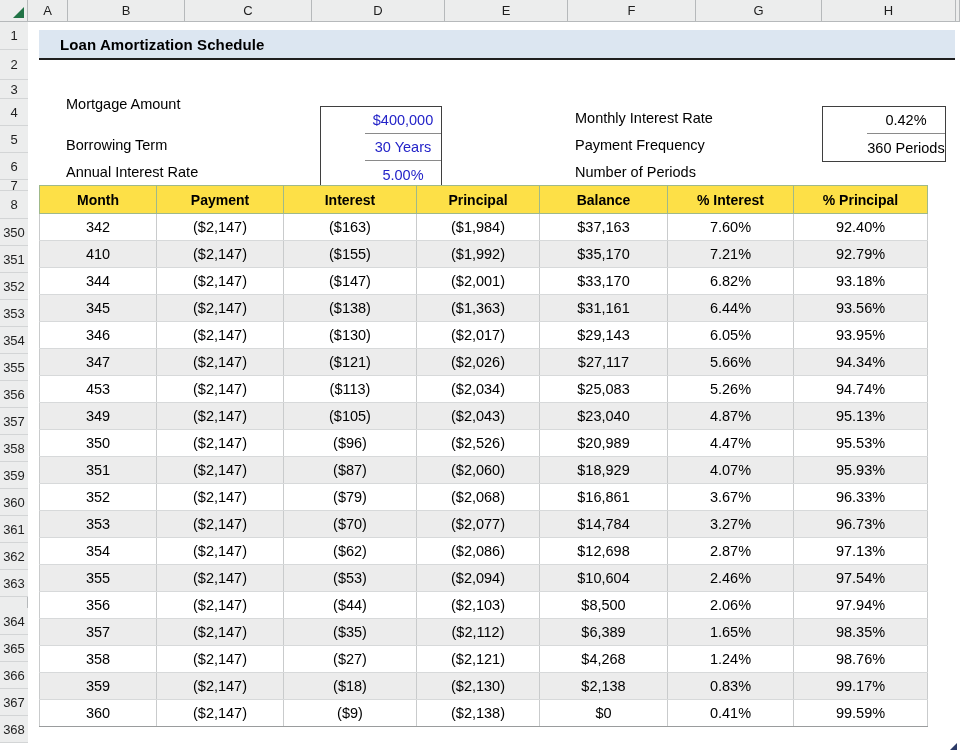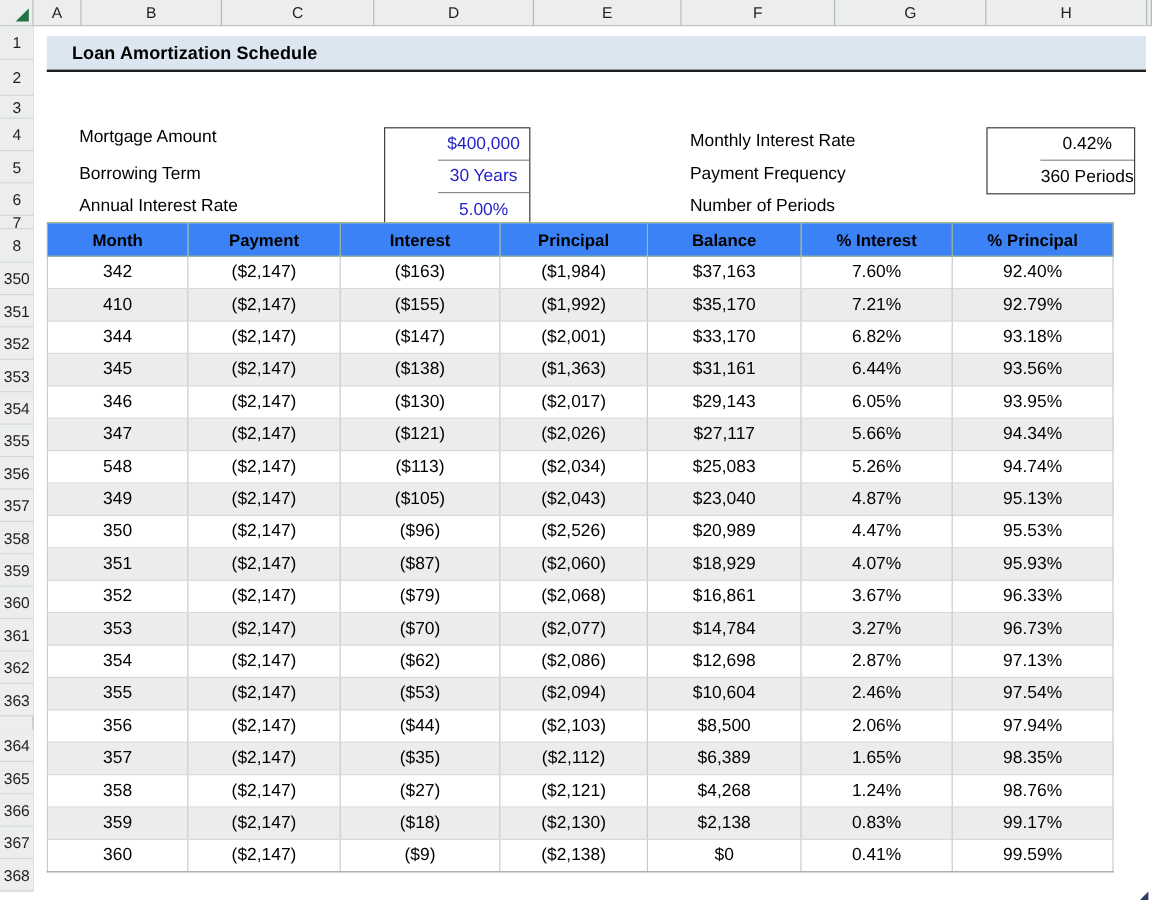--- a/index.html
+++ b/index.html
@@ -114,21 +114,21 @@
   
   #amort {
     position: absolute;
     left: 39px; top: 185px;
     width: 888px;
     border-collapse: collapse;
     table-layout: fixed;
   }
   #amort th {
     height: 28px;
-    background: #3b82f6;
+    background: #fde047;
     border: 1px solid #9fb98a;
     font-size: 14px;
     font-weight: bold;
     color: #000000;
     text-align: center;
     vertical-align: middle;
   }
   #amort td {
     height: 27px;
     border-left: 1px solid #c9cbcc;
@@ -201,21 +201,21 @@
       <div class="rh" style="height: 27px;">367</div>
       <div class="rh" style="height: 27px;">368</div>
     </div>
 
   <div id="grid"></div>
 
   <div id="title-banner">
     <span class="t">Loan Amortization Schedule</span>
   </div>
 
-  <div class="assump-label" style="left:66px; top:106px;">Mortgage Amount</div>
+  <div class="assump-label" style="left:66px; top:96px;">Mortgage Amount</div>
   <div class="assump-label" style="left:66px; top:137px;">Borrowing Term</div>
   <div class="assump-label" style="left:66px; top:164px;">Annual Interest Rate</div>
 
   <div class="inputbox" style="left:320px; top:106px; width:122px;">
     <div class="cell blue">$400,000</div>
     <div class="cell blue">30 Years</div>
     <div class="cell blue">5.00%</div>
   </div>
 
   <div class="assump-label" style="left:575px; top:110px;">Monthly Interest Rate</div>
@@ -297,21 +297,21 @@
         <tr class="alt">
           <td>347</td>
           <td>($2,147)</td>
           <td>($121)</td>
           <td>($2,026)</td>
           <td>$27,117</td>
           <td>5.66%</td>
           <td>94.34%</td>
         </tr>
         <tr>
-          <td>548</td>
+          <td>453</td>
           <td>($2,147)</td>
           <td>($113)</td>
           <td>($2,034)</td>
           <td>$25,083</td>
           <td>5.26%</td>
           <td>94.74%</td>
         </tr>
         <tr class="alt">
           <td>349</td>
           <td>($2,147)</td>

